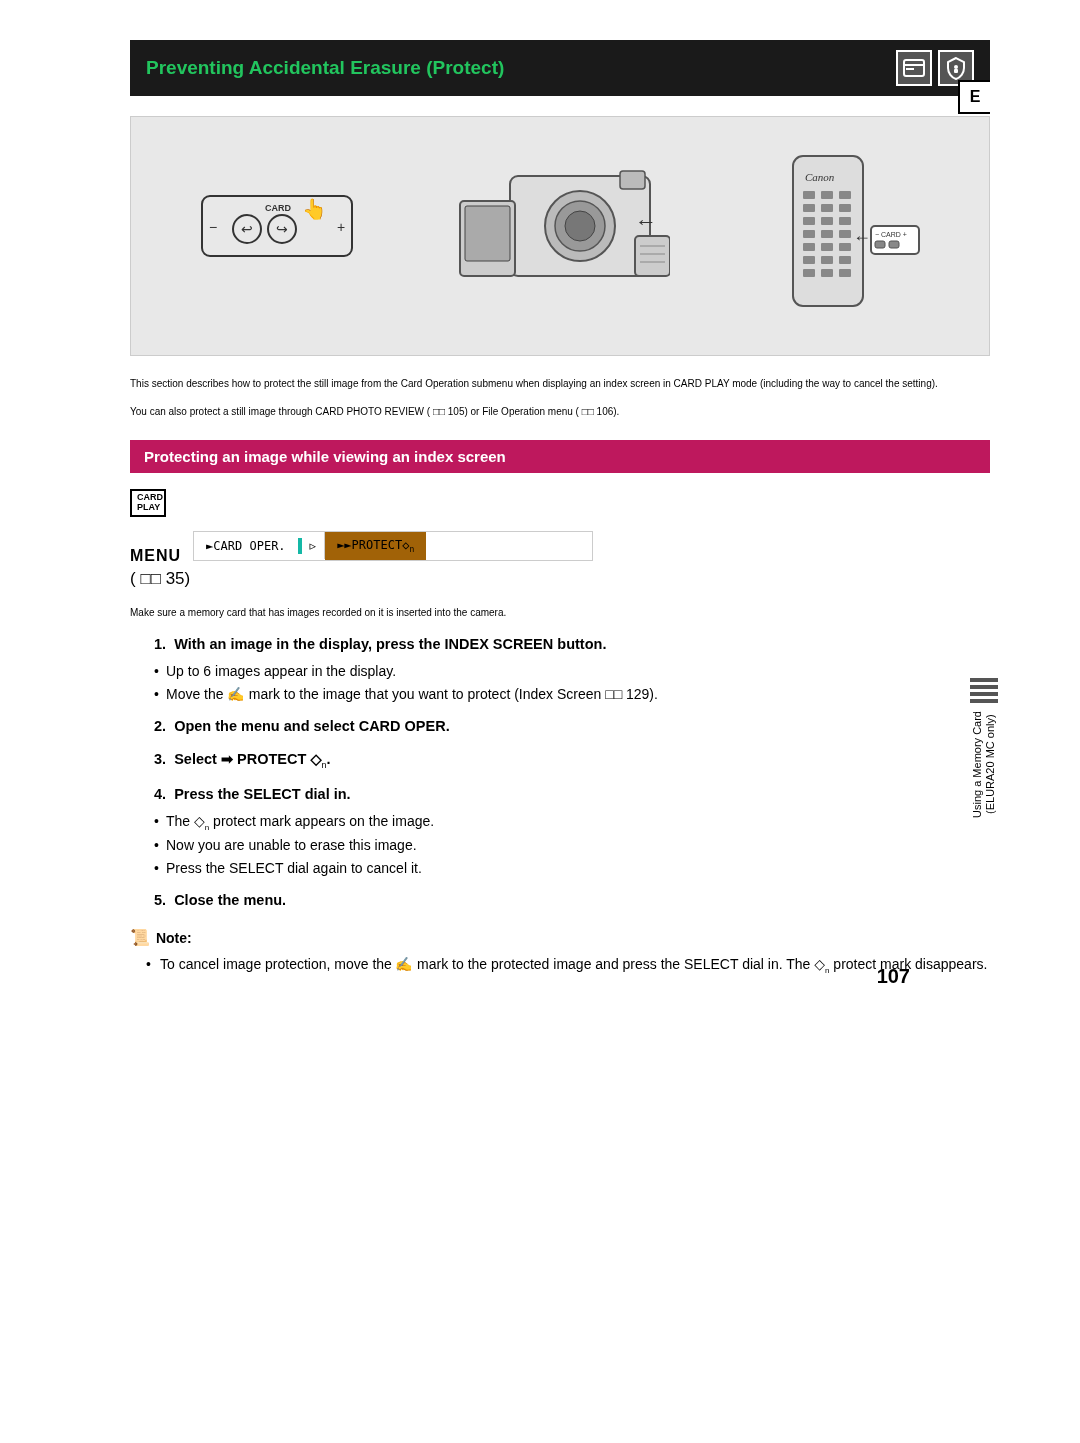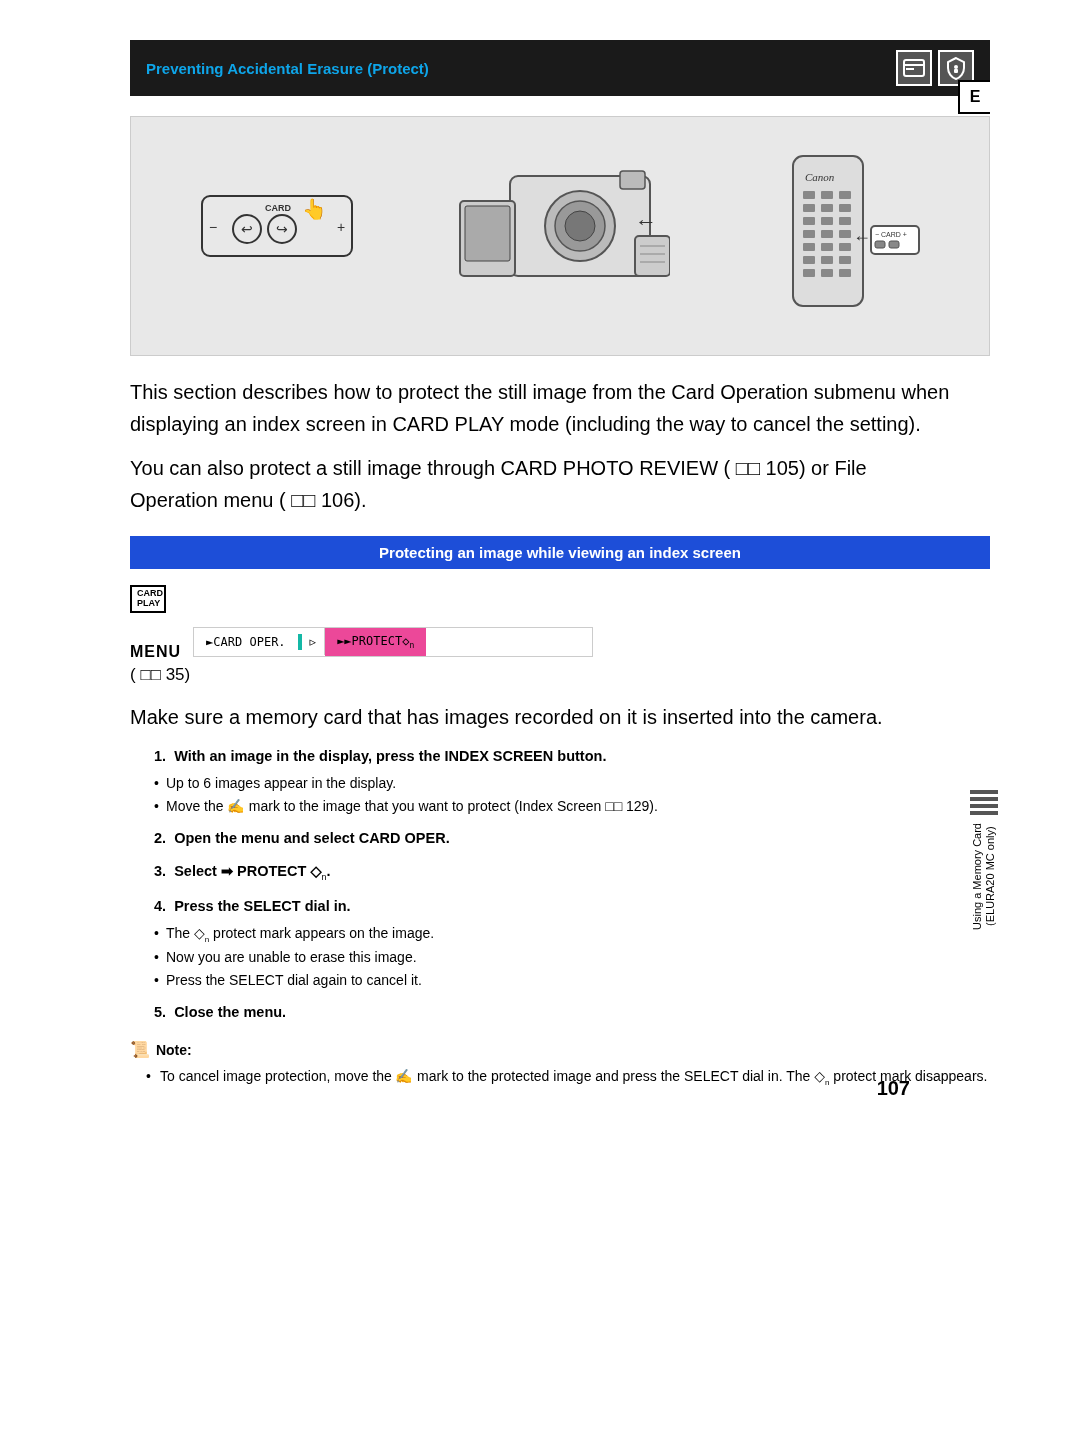--- a/index.html
+++ b/index.html
@@ -64,23 +64,23 @@
 
     .side-line {
       width: 28px;
       height: 4px;
       background: #555;
     }
 
     
     .title-bar {
       background: #1a1a1a;
-      color: #0ea5e9;
+      color: #22c55e;
       padding: 10px 16px;
-      font-size: 15px;
+      font-size: 19px;
       font-weight: bold;
       display: flex;
       align-items: center;
       justify-content: space-between;
       margin-bottom: 20px;
     }
 
     .title-icons {
       display: flex;
       gap: 6px;
@@ -105,35 +105,34 @@
       display: flex;
       align-items: center;
       justify-content: center;
       margin-bottom: 20px;
       padding: 20px;
       gap: 30px;
     }
 
     
     .body-text {
-      font-size: 20px;
+      font-size: 10px;
       line-height: 1.6;
       margin-bottom: 12px;
       max-width: 820px;
     }
 
     
     .section-header {
-      background: #1d4ed8;
+      background: #be185d;
       color: #fff;
       padding: 8px 14px;
       font-size: 15px;
       font-weight: bold;
       margin: 20px 0 16px 0;
-      text-align: center;
     }
 
     
     .card-play-badge {
       display: inline-block;
       border: 2px solid #000;
       padding: 2px 5px;
       font-size: 9px;
       font-weight: bold;
       line-height: 1.1;
@@ -164,21 +163,21 @@
     .menu-arrow2 {
       padding: 6px 8px;
       font-size: 13px;
       background: #fff;
       border-right: 1px solid #ccc;
     }
 
     .menu-protect {
       padding: 6px 12px;
       font-size: 12px;
-      background: #ec4899;
+      background: #a16207;
       font-family: monospace;
     }
 
     .menu-note {
       font-size: 17px;
       margin-bottom: 16px;
     }
 
     
     .step {

